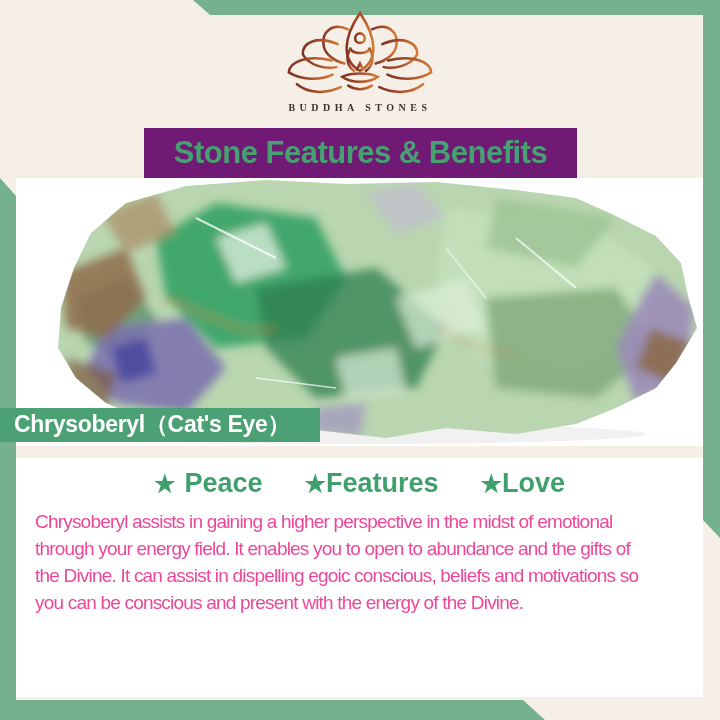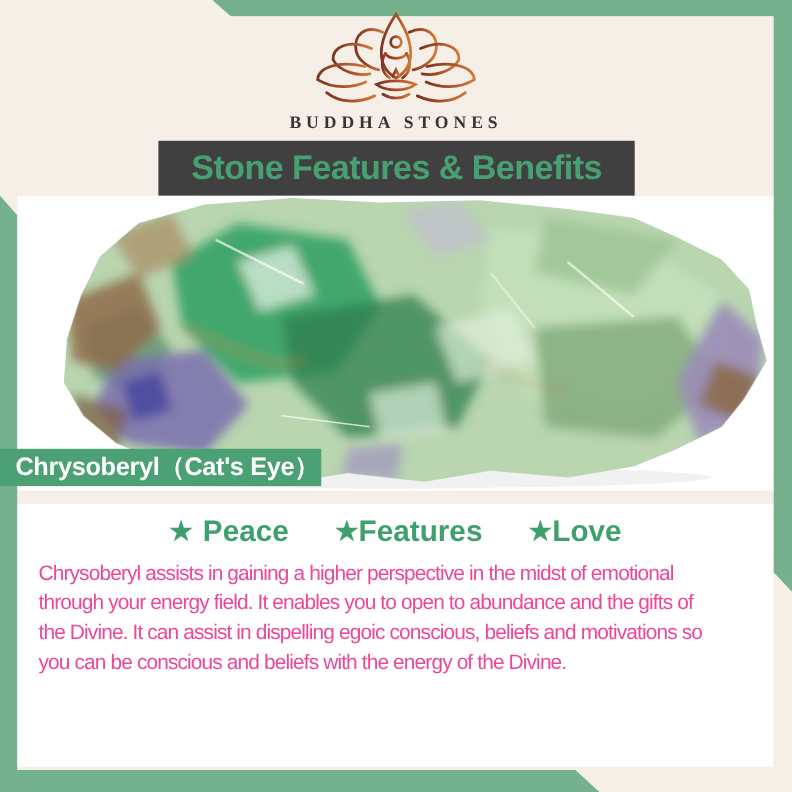--- a/index.html
+++ b/index.html
@@ -16,35 +16,35 @@
   .strip-right  { left:703px; top:0; width:17px; height:538px;
                   clip-path:polygon(0 0,100% 0,100% 100%,0 calc(100% - 18px)); }
   .strip-left   { left:0; top:178px; width:16px; height:542px;
                   clip-path:polygon(0 0,100% 18px,100% 100%,0 100%); }
   .strip-bottom { left:0; top:700px; width:545px; height:20px;
                   clip-path:polygon(0 0,calc(100% - 22px) 0,100% 100%,0 100%); }
   
   .logo { position:absolute; top:10px; left:0; width:720px;
           display:flex; flex-direction:column; align-items:center; }
   .brand-name { margin-top:-4px; font-family:"Liberation Serif", serif;
-                font-size:16px; font-weight:600; letter-spacing:4.5px;
+                font-size:10px; font-weight:600; letter-spacing:4.5px;
                 color:#3a3430; }
   
   .title-band { position:absolute; left:144px; top:128px; width:433px; height:50px;
-                background:#404040; display:flex; align-items:center; justify-content:center; }
+                background:#701a75; display:flex; align-items:center; justify-content:center; }
   .page-title { color:#47a072; font-size:31px; font-weight:800; letter-spacing:-0.5px; }
   
   .photo-panel { position:absolute; left:16px; top:178px; width:687px; height:268px;
                  background:#ffffff; }
   .photo-panel svg { display:block; }
   
   .stone-label { position:absolute; left:0; top:408px; height:34px;
                  background:#4ba174; color:#ffffff;
                  font-size:23px; font-weight:700; line-height:33px;
-                 padding:0 2px 0 14px; letter-spacing:-0.3px; z-index:5; }
+                 padding:0 30px 0 14px; letter-spacing:-0.3px; z-index:5; }
   
   .text-panel { position:absolute; left:16px; top:458px; width:687px; height:239px;
                 background:#ffffff; }
   .benefits { display:flex; justify-content:center; align-items:center;
               gap:42px; margin-top:10px; color:#3fa06e; }
   .benefit { display:flex; align-items:center; font-size:27px; font-weight:700; }
   .benefit .star { font-size:24px; line-height:1; }
   .benefit:first-child .star { margin-right:9px; }
   .description { margin:9px 0 0 19px; color:#ec4899; }
   .desc-line { font-size:19px; line-height:27px; letter-spacing:-0.8px;
@@ -165,15 +165,15 @@
     </span>
     <span class="benefit">
       <span class="star">★</span>
       <span>Love</span>
     </span>
   </div>
   <div class="description">
     <div class="desc-line">Chrysoberyl assists in gaining a higher perspective in the midst of emotional</div>
     <div class="desc-line">through your energy field. It enables you to open to abundance and the gifts of</div>
     <div class="desc-line">the Divine. It can assist in dispelling egoic conscious, beliefs and motivations so</div>
-    <div class="desc-line">you can be conscious and beliefs with the energy of the Divine.</div>
+    <div class="desc-line">you can be conscious and present with the energy of the Divine.</div>
   </div>
 </div>
 
 </body></html>

